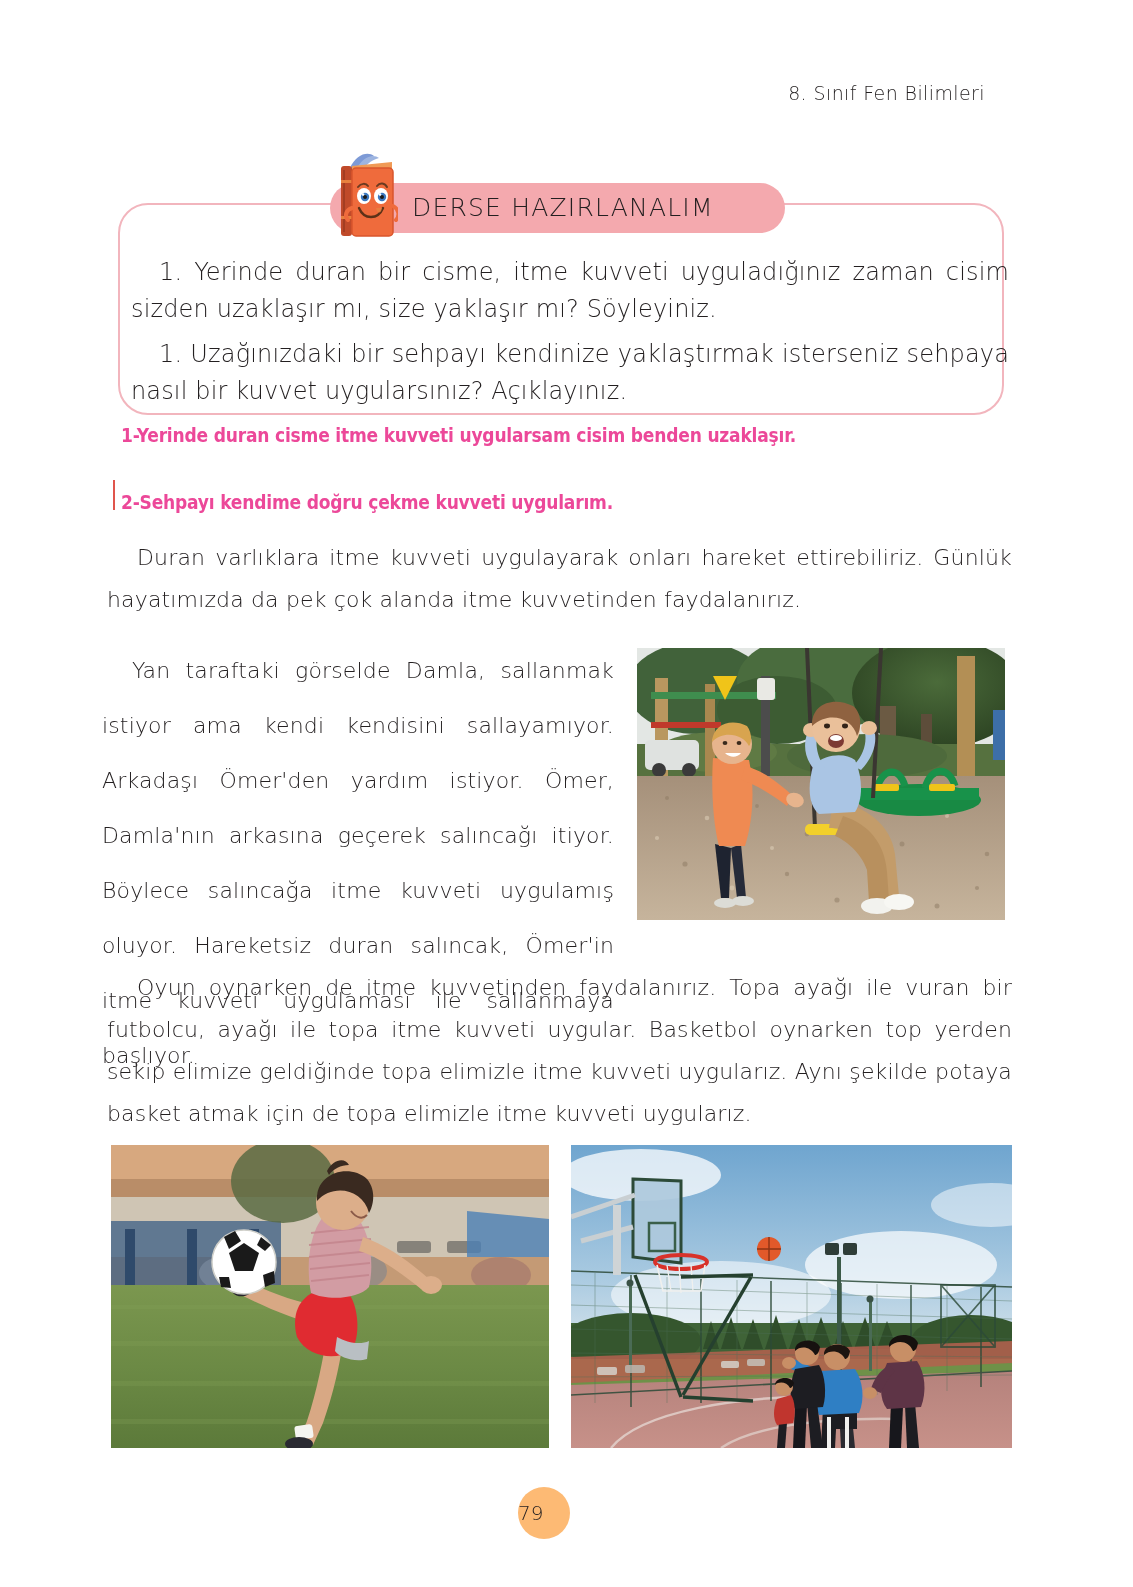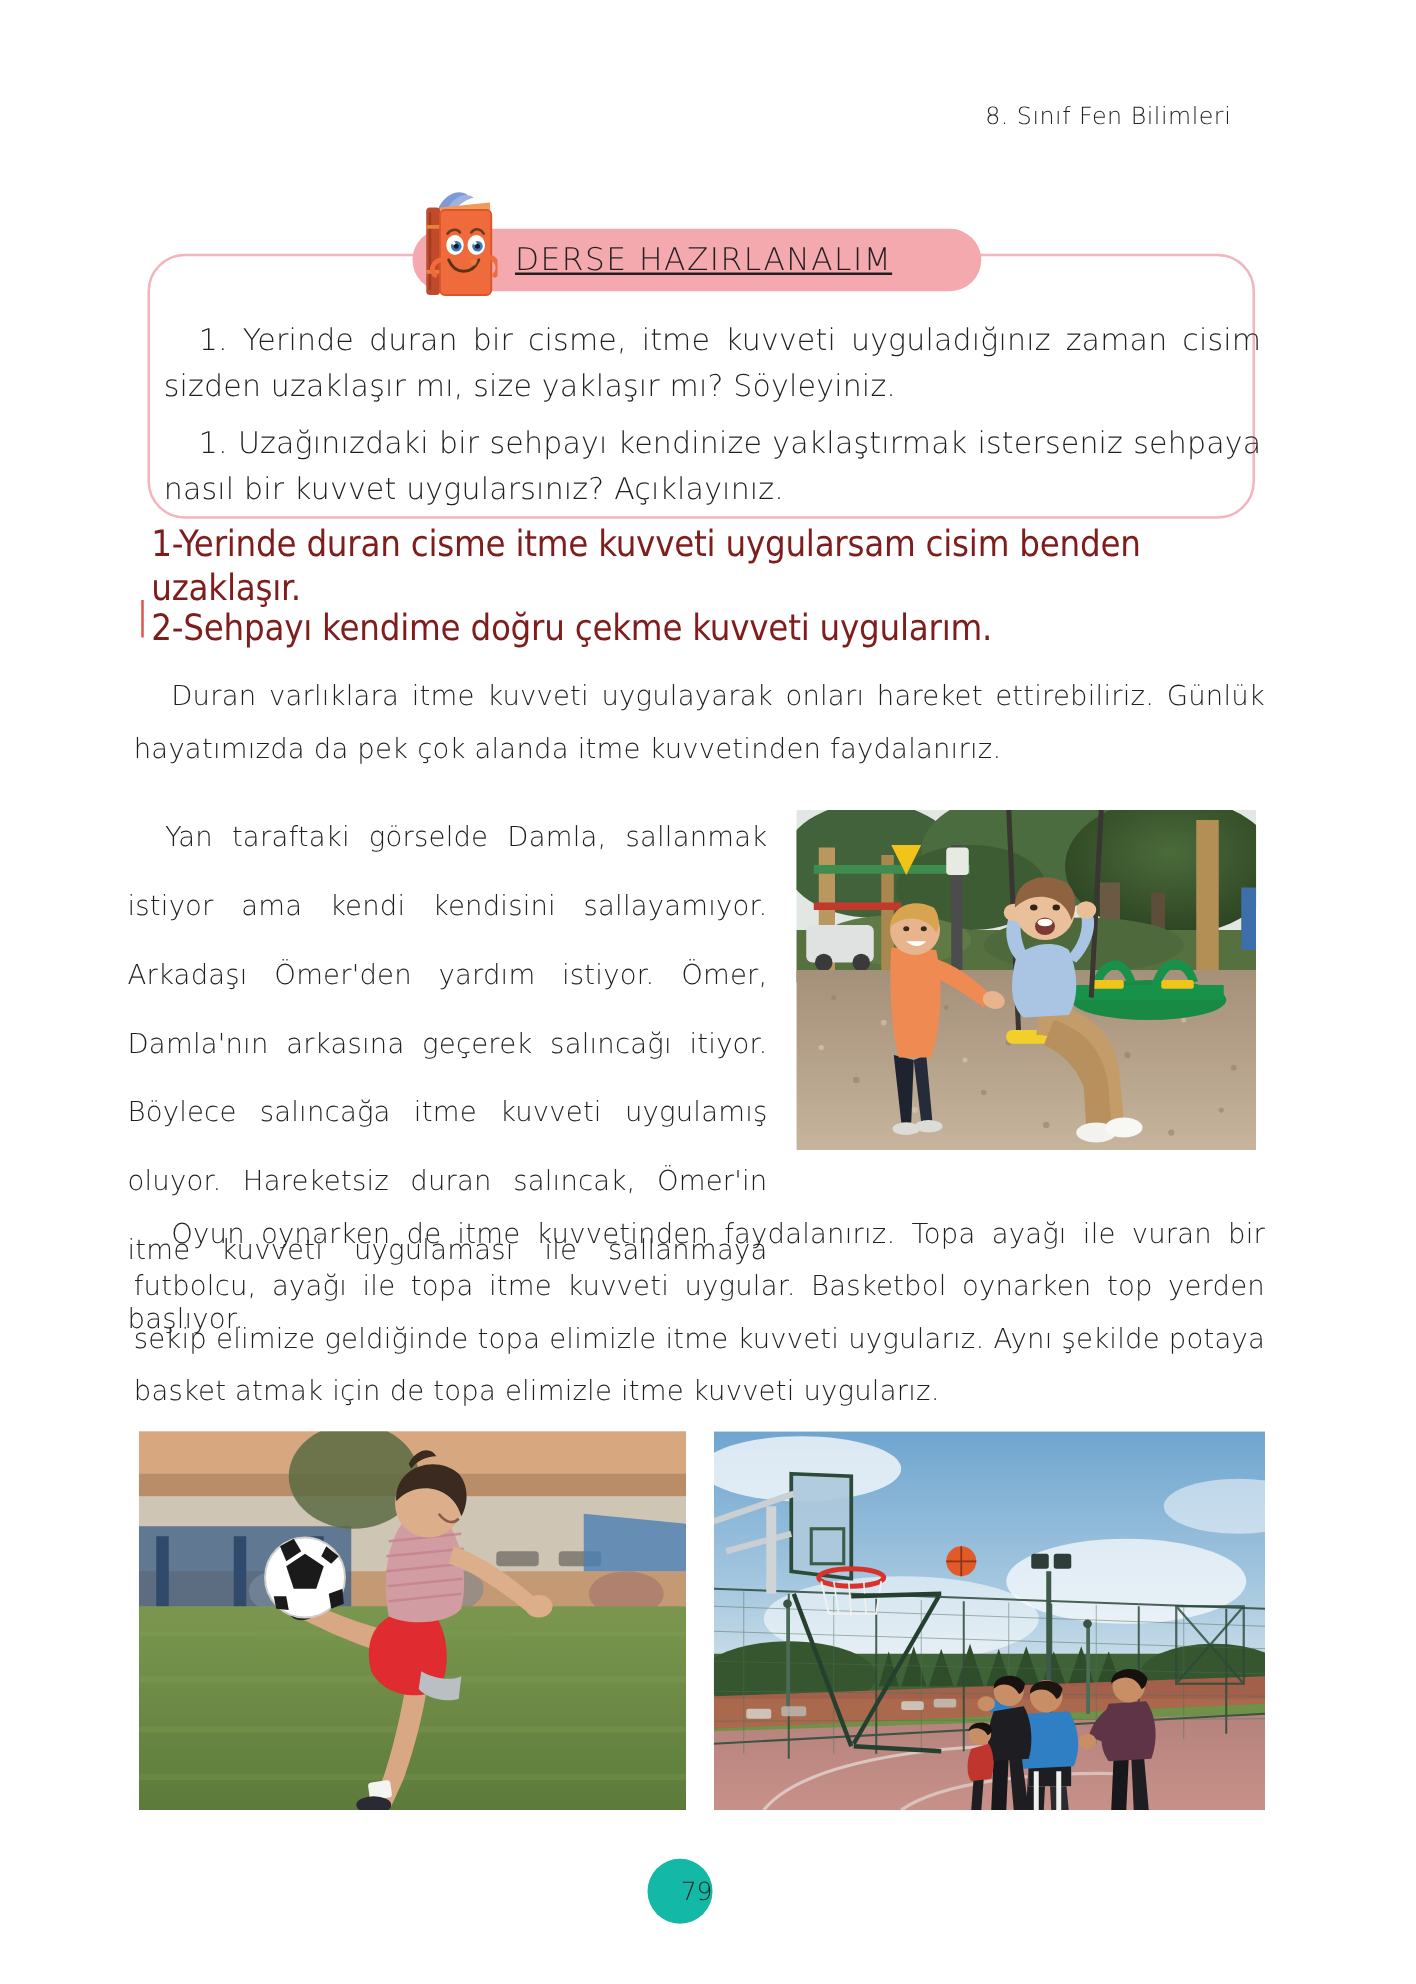--- a/index.html
+++ b/index.html
@@ -55,21 +55,20 @@
     position: absolute;
     left: 412px;
     top: 193px;
     z-index: 6;
     font-family: "DejaVu Sans", sans-serif;
     font-size: 25px;
     font-weight: 300;
     letter-spacing: 1.2px;
     color: #231f20;
     white-space: nowrap;
-    text-decoration: underline;
   }
 
   
   .mascot {
     position: absolute;
     left: 336px;
     top: 146px;
     width: 62px;
     height: 96px;
     z-index: 7;
@@ -88,24 +87,24 @@
     letter-spacing: .15px;
   }
   .q1 { left: 131px; top: 254px; width: 878px; }
   .q2 { left: 131px; top: 336px; width: 878px; }
   .q-text .indent { display: inline-block; width: 28px; }
 
   .answer {
     position: absolute;
     left: 121px;
     font-family: "DejaVu Sans Condensed", "Liberation Sans Narrow", "Liberation Sans", sans-serif;
-    font-weight: normal;
-    font-size: 29px;
+    font-weight: bold;
+    font-size: 19px;
     line-height: 35px;
-    color: #7f1d1d;
+    color: #ec4899;
     width: 880px;
     letter-spacing: -.2px;
     z-index: 8;
   }
   .answer-1 { top: 418px; }
   .answer-2 { top: 485px; }
   .caret {
     position: absolute;
     left: 113px;
     top: 480px;
@@ -144,24 +143,24 @@
   .photo svg { display: block; width: 100%; height: 100%; }
 
   
   .page-num {
     position: absolute;
     left: 518px;
     top: 1487px;
     width: 52px;
     height: 52px;
     border-radius: 50%;
-    background: #14b8a6;
+    background: #fdba74;
     display: flex;
     align-items: center;
-    justify-content: flex-end;
+    justify-content: flex-start;
     font-family: "DejaVu Sans", sans-serif;
     font-weight: 300;
     font-size: 20px;
     color: #231f20;
   }
 </style>
 </head>
 <body>
 
 <div class="running-header">8. Sınıf Fen Bilimleri</div>

